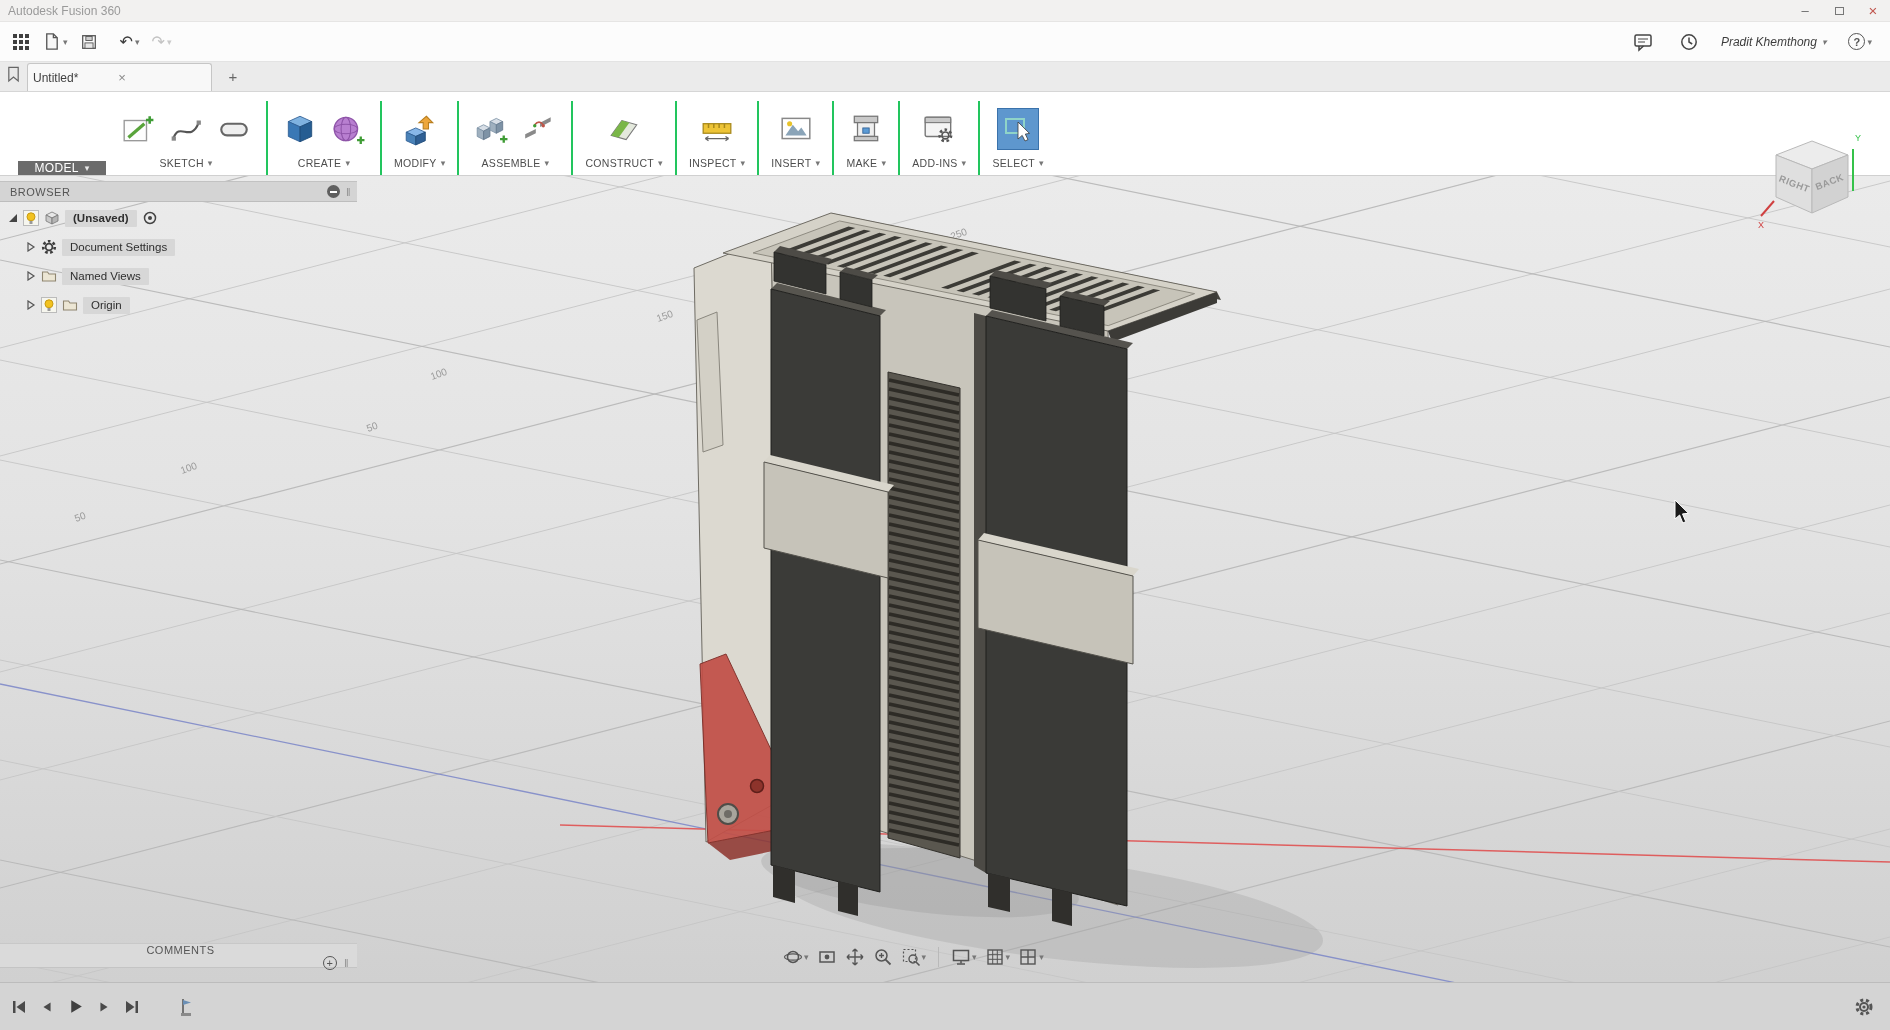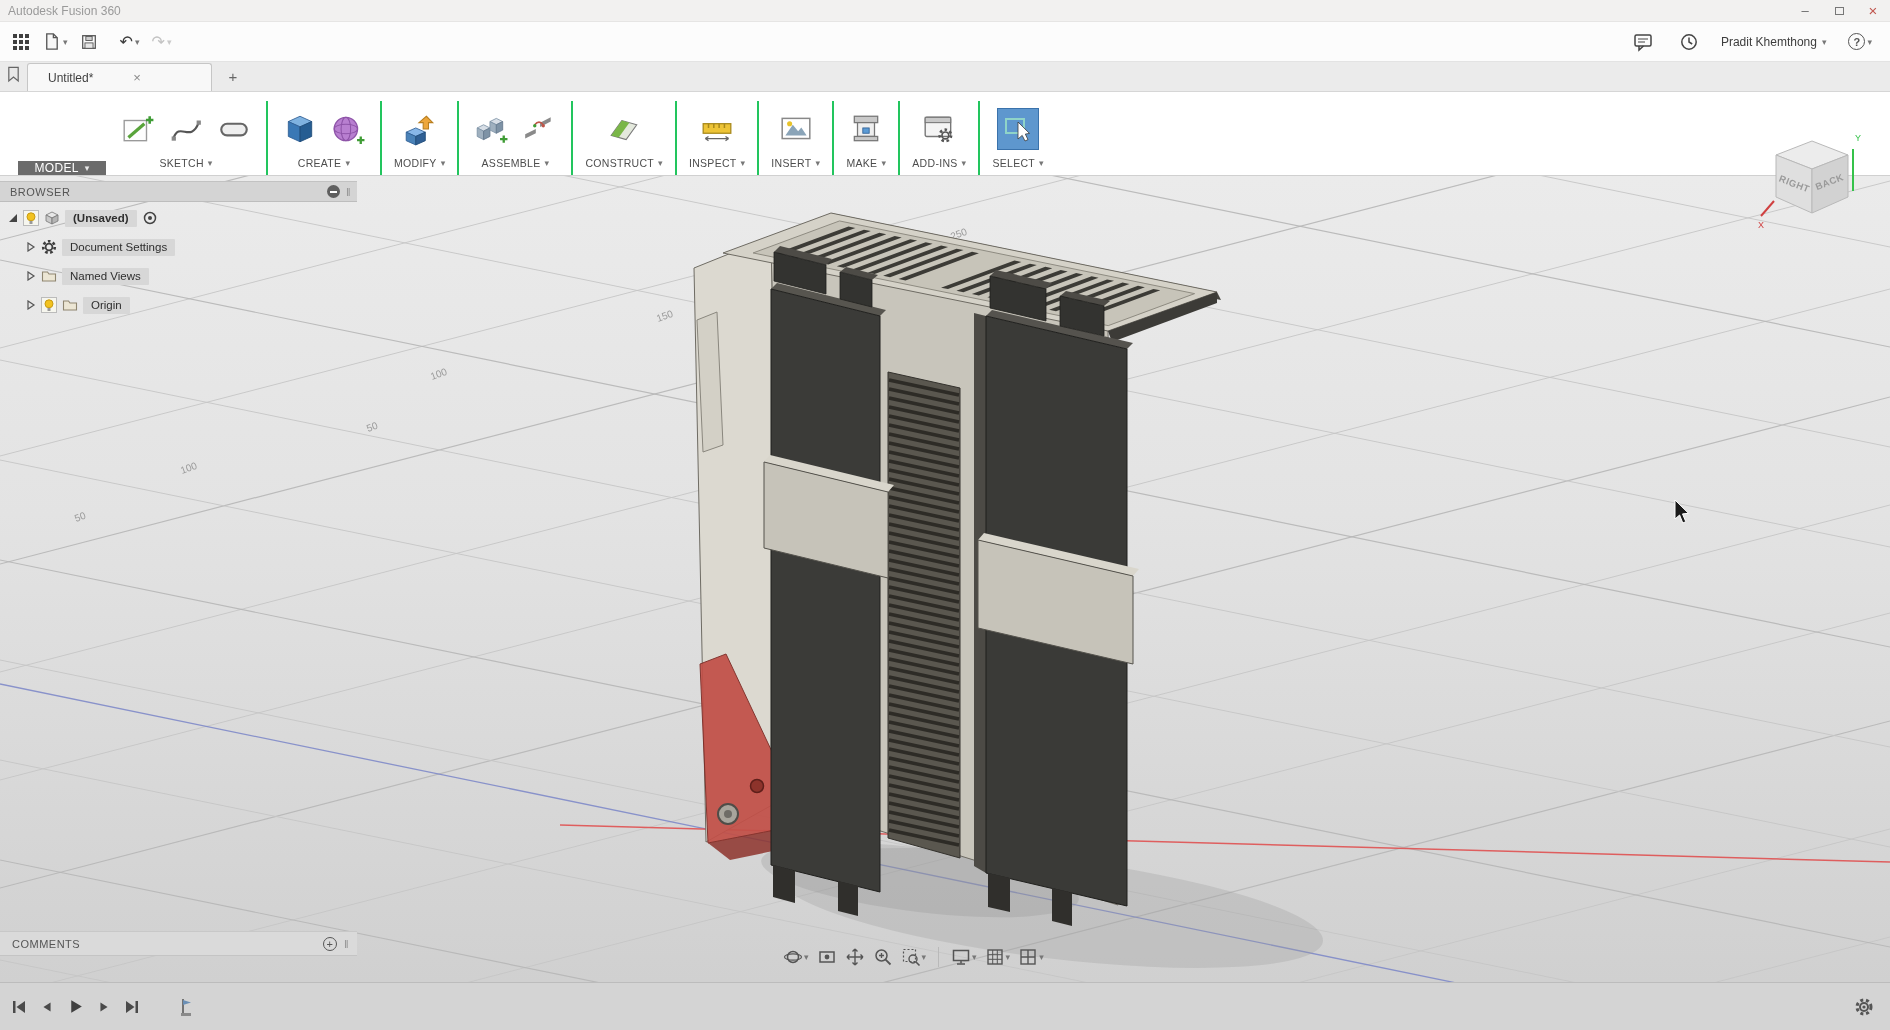--- a/index.html
+++ b/index.html
@@ -19,30 +19,30 @@
 
   
   #qat { height:40px; background:#fcfcfc; display:flex; align-items:center; padding:0 14px 0 8px;
          border-bottom:1px solid #e3e3e3; flex:0 0 40px; }
   .qgroup { display:flex; align-items:center; gap:4px; margin-right:14px; }
   .qbtn { display:flex; align-items:center; gap:2px; padding:3px 4px; border-radius:2px; }
   .caret { font-size:9px; color:#777; }
   .glyph { font-size:16px; color:#3c3c3c; line-height:1; }
   .glyph.dim { color:#c3c3c3; }
   #qat .right { margin-left:auto; display:flex; align-items:center; gap:18px; }
-  .userbtn { display:flex; align-items:center; gap:5px; font-size:12px; color:#3d3d3d; }
+  .userbtn { display:flex; align-items:center; gap:5px; font-size:12px; color:#3d3d3d;font-style:italic; }
   .helpcircle { width:17px; height:17px; border:1.6px solid #555; border-radius:50%;
                 display:flex; align-items:center; justify-content:center; font-size:11px; color:#555; font-weight:bold; }
 
   
   #tabbar { height:30px; background:#ebebeb; display:flex; align-items:flex-end; padding-left:4px;
             flex:0 0 30px; border-bottom:1px solid #d6d6d6; }
   #tabbar .paneltoggle { align-self:center; margin:0 6px 0 2px; }
   .tab { height:28px; background:#f8f8f8; border:1px solid #c6c6c6; border-bottom:none;
-         border-radius:3px 3px 0 0; display:flex; align-items:center; padding:0 20px; gap:40px;
+         border-radius:3px 3px 0 0; display:flex; align-items:center; padding:0 5px; gap:40px;
          font-size:12px; color:#3f3f3f; min-width:185px; }
   .tab .close { color:#8a8a8a; font-size:13px; }
   .newtab { width:22px; height:22px; margin-left:10px; align-self:center; display:flex;
             align-items:center; justify-content:center; font-size:15px; color:#666; }
 
   
   #main { flex:1 1 auto; position:relative; overflow:hidden; }
 
   
   #ribbon { height:84px; background:#ffffff; border-bottom:1px solid #d0d0d0; display:flex;
@@ -83,24 +83,24 @@
   
   #viewcube { position:absolute; top:35px; right:16px; width:118px; height:128px; z-index:5; }
 
   
   #navbar { position:absolute; left:780px; bottom:8px; height:34px; display:flex; align-items:center;
             gap:2px; z-index:4; }
   .navbtn { display:flex; align-items:center; justify-content:center; gap:1px; padding:4px 3px; }
   .navsep { width:1px; height:20px; background:#b9b9b9; margin:0 7px; }
 
   
-  #commentsbar { position:absolute; left:0; bottom:26px; width:357px; height:25px; background:#dadada;
+  #commentsbar { position:absolute; left:0; bottom:14px; width:357px; height:25px; background:#dadada;
                  border-top:1px solid #c8c8c8; border-bottom:1px solid #c4c4c4; display:flex;
                  align-items:center; padding:0 8px 0 12px; font-size:11px; color:#555;
-                 letter-spacing:.5px; z-index:4; }
+                 letter-spacing:.5px; z-index:4;flex-direction:column; }
   #commentsbar .tools { margin-left:auto; display:flex; align-items:center; gap:7px; }
   .circleplus { width:14px; height:14px; border-radius:50%; border:1.4px solid #555; color:#555;
                 display:flex; align-items:center; justify-content:center; font-size:11px; }
 
   
   #timeline { height:48px; flex:0 0 48px; background:#d4d4d4; border-top:1px solid #bcbcbc;
               display:flex; align-items:center; padding:0 14px 0 8px; gap:7px; }
   .tlbtn { display:flex; align-items:center; justify-content:center; padding:2px; }
   #timeline .marker { margin-left:26px; }
   #timeline .tlright { margin-left:auto; }

